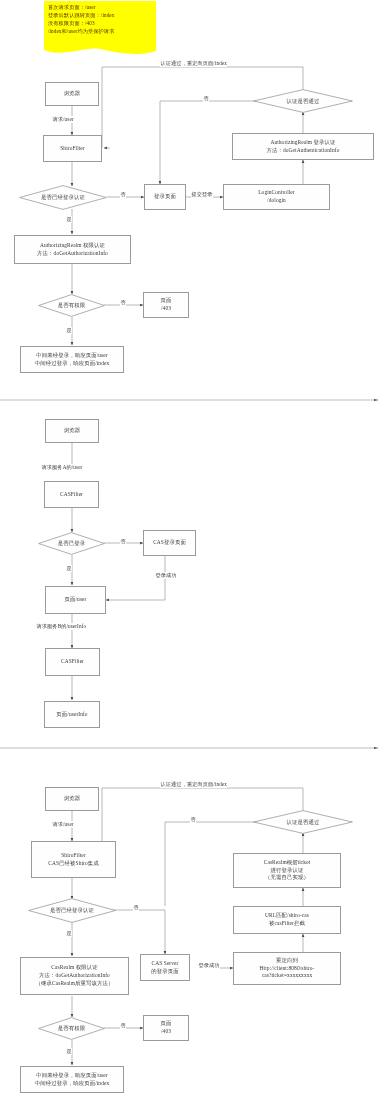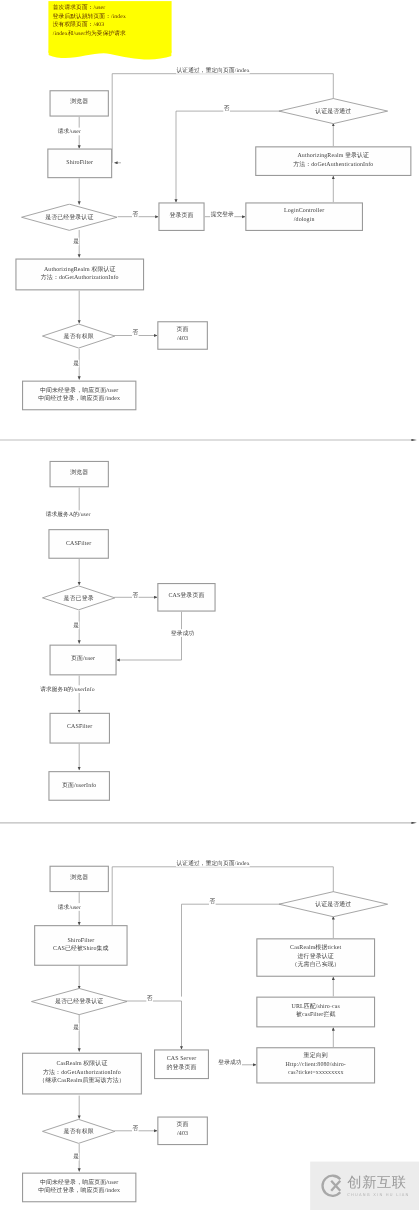--- a/index.html
+++ b/index.html
@@ -418,24 +418,14 @@
   <div class="node" style="left:143px;top:1015px;width:46px;height:26px;flex-direction:column;">
     <span>页面</span>
     <span>/403</span>
   </div>
 
   <div class="node" style="left:20px;top:1066px;width:104px;height:27px;flex-direction:column;">
     <span>中间未经登录，响应页面/user</span>
     <span>中间经过登录，响应页面/index</span>
   </div>
 
-  <div class="watermark">
-    <svg class="wm-mark" viewBox="0 0 24 24">
-      <path d="M20,5.5 A10,10 0 1 0 20,18.5" fill="none" stroke="#a8a8a8" stroke-width="2.3"></path>
-      <path d="M11,7 L20,17 M20,7 L11,17" fill="none" stroke="#a8a8a8" stroke-width="2.3"></path>
-    </svg>
-    <div class="wm-text">
-      <div class="wm-cn">创新互联</div>
-      <div class="wm-en">CHUANG XIN HU LIAN</div>
-    </div>
-  </div>
 
 </div>
 
 </body></html>

